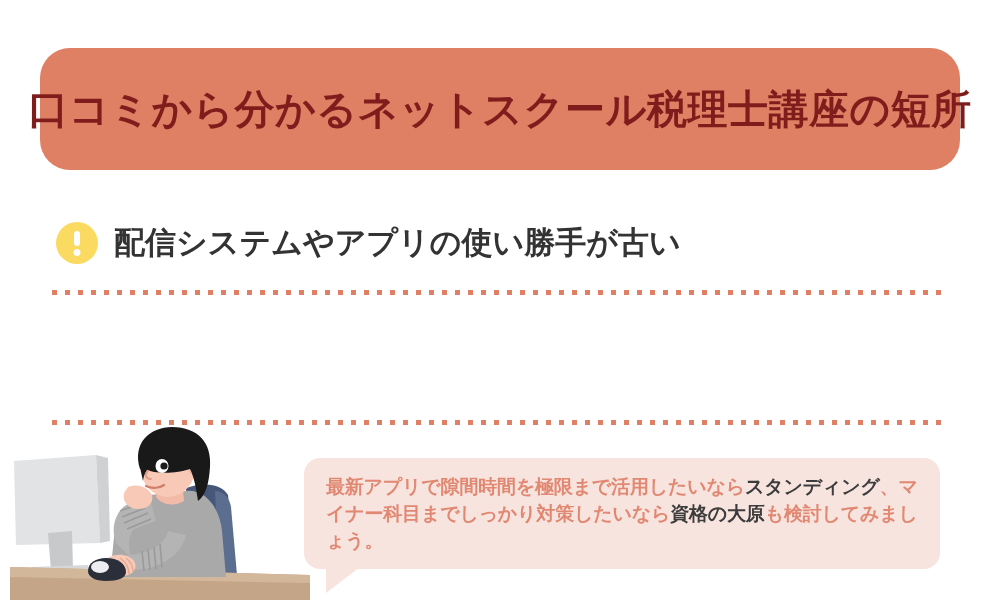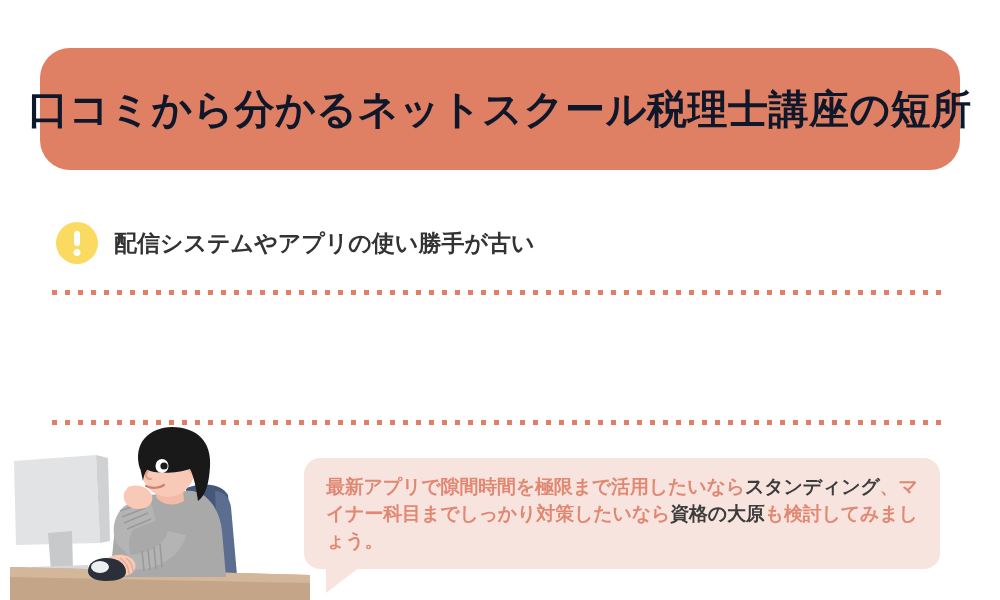--- a/index.html
+++ b/index.html
@@ -32,21 +32,21 @@
     height: 122px;
     background: #df7f63;
     border-radius: 30px;
     display: flex;
     align-items: center;
     justify-content: center;
     box-sizing: border-box;
     padding: 0 26px;
   }
   .header-title {
-    color: #0f172a;
+    color: #7f1d1d;
     font-size: 40px;
     font-weight: bold;
     line-height: 1.2;
     letter-spacing: 0.5px;
     white-space: nowrap;
     text-align: center;
   }
 
   
   .bullet-row {
@@ -86,21 +86,21 @@
     top: 27px;
     transform: translateX(-50%);
     width: 7px;
     height: 7px;
     border-radius: 50%;
     background: #ffffff;
   }
 
   .bullet-text {
     color: #333333;
-    font-size: 23px;
+    font-size: 31px;
     font-weight: bold;
     line-height: 1.25;
     letter-spacing: 0px;
     white-space: nowrap;
   }
 
   
   .dotted-divider {
     position: absolute;
     left: 52px;

